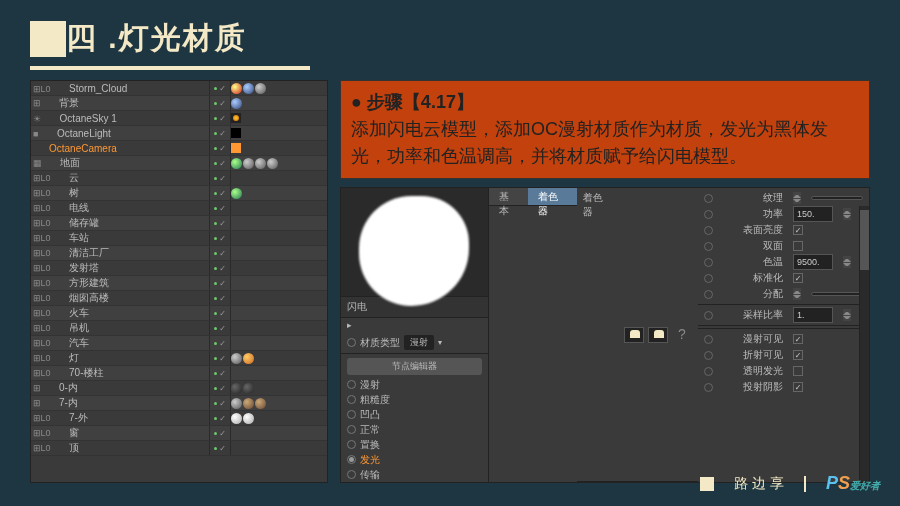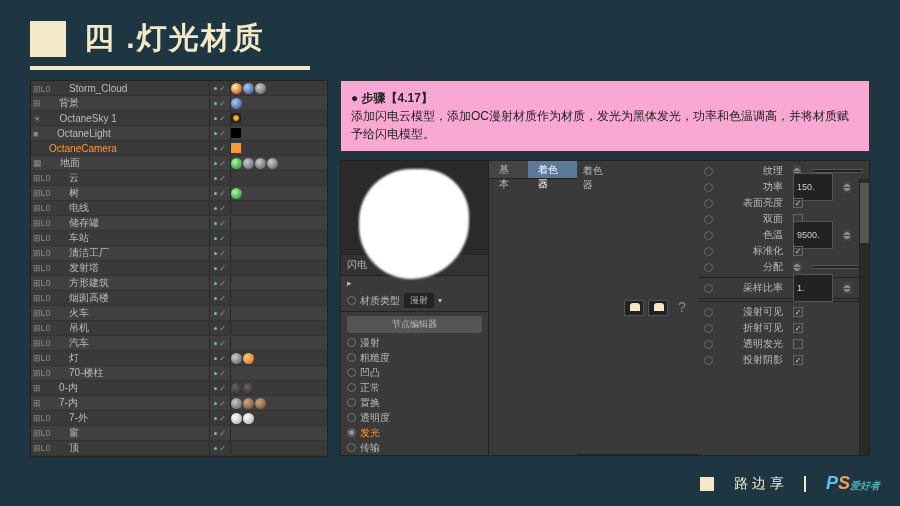--- a/index.html
+++ b/index.html
@@ -1,17 +1,17 @@
 <!DOCTYPE html>
 <html><head>
 <meta charset="utf-8">
 <style>
 *{margin:0;padding:0;box-sizing:border-box;font-family:"Microsoft YaHei",sans-serif}
 body{width:900px;height:506px;background:#1e3641;overflow:hidden;position:relative}
-.title-bar{display:flex;align-items:center;gap:18px;padding:18px 0 0 30px}
+.title-bar{display:flex;align-items:center;padding:18px 0 0 30px}
 .title-sq{width:36px;height:36px;background:#f3e9c6}
 .title-txt{color:#f3e9c6;font-size:30px;font-weight:bold;letter-spacing:2px}
 .title-line{position:absolute;left:30px;top:66px;width:280px;height:4px;background:#f3e9c6}
 .content{position:absolute;top:80px;left:30px;display:flex;gap:12px}
 .panel-left{width:298px;background:#3a3a3a;border:1px solid #222;font-size:10px;color:#bbb}
 .tree-row{display:flex;align-items:center;height:15px;border-bottom:1px solid #333;padding-left:2px;position:relative}
 .tree-row:nth-child(even){background:#404040}
 .tree-row .ind{color:#888;font-size:9px;margin-right:16px}
 .tree-row .name{flex:1;white-space:nowrap;overflow:hidden}
 .tree-row .sel{color:#ff9833}
@@ -27,21 +27,21 @@
 .ball.white{background:radial-gradient(circle at 35% 35%,#fff,#aaa)}
 .ball.brown{background:radial-gradient(circle at 35% 35%,#ca7,#643)}
 .ball.orange{background:radial-gradient(circle at 35% 35%,#fc6,#c62)}
 .ball.dark{background:radial-gradient(circle at 35% 35%,#666,#222)}
 .sq{width:10px;height:10px;display:inline-block}
 .sq.sun{background:#222;position:relative}
 .sq.sun:after{content:"";position:absolute;inset:2px;background:radial-gradient(#fc3,#c60);border-radius:50%}
 .sq.black{background:#000}
 .sq.orange{background:#ff9833}
 .right-col{width:530px;display:flex;flex-direction:column;gap:8px}
-.instr-box{background:#f9a8d4;border:1px solid #333;padding:8px 10px;font-size:12px;color:#222;line-height:1.5}
+.instr-box{background:#c2410c;border:1px solid #333;padding:8px 10px;font-size:18px;color:#222;line-height:1.5}
 .instr-box .step{font-weight:bold}
 .mat-editor{background:#3a3a3a;border:1px solid #222;height:296px;display:flex;font-size:10px;color:#bbb;position:relative}
 .mat-left{width:148px;border-right:1px solid #222;display:flex;flex-direction:column}
 .preview{height:140px;background:#2a2a2a;position:relative;border-bottom:1px solid #222}
 .preview-blob{position:absolute;top:8px;left:18px;width:110px;height:110px;background:#fff;border-radius:50% 45% 55% 50%;filter:blur(1px)}
 .mat-name{padding:3px 6px;border-bottom:1px solid #222;background:#333}
 .mat-type-row{display:flex;align-items:center;padding:3px 6px;border-bottom:1px solid #222;gap:4px}
 .mat-type-row .sel-btn{background:#222;padding:1px 6px;border-radius:2px;font-size:9px}
 .node-hdr{background:#555;margin:4px 6px 2px;padding:2px 6px;border-radius:3px;font-size:9px;text-align:center}
 .prop-list{padding:0 6px}
@@ -55,21 +55,21 @@
 .tab.active{background:#5a7a9a;color:#fff}
 .shader-hdr{padding:3px 6px;font-size:10px;border-bottom:1px solid #222}
 .shader-icons{display:flex;gap:4px;padding:4px 6px;align-items:center;border-bottom:1px solid #222}
 .sh-ic{width:20px;height:16px;background:#222;border:1px solid #555;position:relative}
 .sh-ic.light:after{content:"";position:absolute;top:2px;left:5px;width:10px;height:8px;background:#f3e9c6;border-radius:3px 3px 0 0}
 .sh-ic.q{font-size:14px;text-align:center;line-height:14px;color:#888;border:none;background:none}
 .params{padding:2px 0}
 .param-row{display:flex;align-items:center;height:16px;padding:0 6px;gap:10px}
 .param-row .pname{width:60px;font-size:10px;text-align:right}
 .param-row .left-o{width:9px;height:9px;border:1px solid #666;border-radius:50%}
-.param-row .fld{background:#222;height:28px;border:1px solid #555;font-size:9px;padding:0 3px;color:#ccc;display:flex;align-items:center}
+.param-row .fld{background:#222;height:16px;border:1px solid #555;font-size:9px;padding:0 3px;color:#ccc;display:flex;align-items:center}
 .param-row .num{width:40px}
 .param-row .spin{width:8px;height:12px;background:#444;display:flex;flex-direction:column}
 .param-row .spin:before,.param-row .spin:after{content:"";flex:1;border:3px solid transparent}
 .param-row .spin:before{border-bottom:3px solid #888;margin-bottom:1px}
 .param-row .spin:after{border-top:3px solid #888}
 .param-row .slider{flex:1;height:4px;background:#222;border-radius:2px;position:relative;border:1px solid #555}
 .param-row .slider .fill{position:absolute;height:100%;background:#5a7a9a;border-radius:2px}
 .param-row .chk2{width:10px;height:10px;border:1px solid #666;display:flex;align-items:center;justify-content:center;font-size:8px;color:#ccc}
 .scroll{position:absolute;right:0;top:18px;bottom:0;width:10px;background:#2a2a2a;border-left:1px solid #222}
 .scroll .thumb{background:#555;width:100%;height:60px;margin-top:4px}
@@ -362,24 +362,20 @@
             </div>
             <div class="prop-row">
               <span class="o"></span>
               <span>正常</span>
             </div>
             <div class="prop-row">
               <span class="o"></span>
               <span>置换</span>
             </div>
             <div class="prop-row">
-              <span class="o"></span>
-              <span>透明度</span>
-            </div>
-            <div class="prop-row">
               <span class="o on"></span>
               <span class="glow">发光</span>
             </div>
             <div class="prop-row">
               <span class="o"></span>
               <span>传输</span>
             </div>
           </div>
       </div>
 

